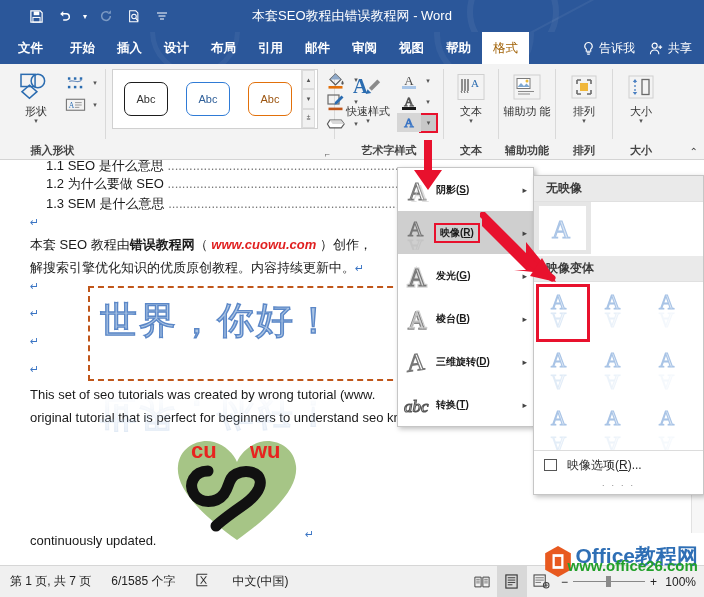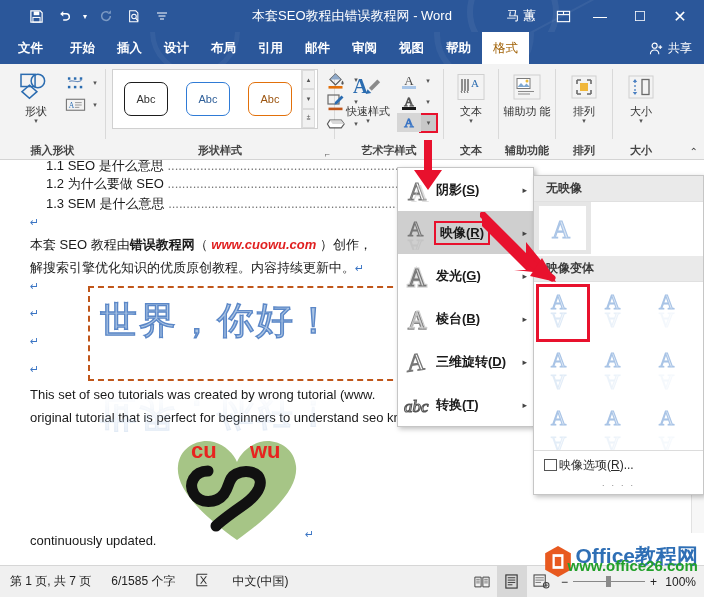--- a/index.html
+++ b/index.html
@@ -169,21 +169,21 @@
     z-index:40;
   }
   .menu-item {
     height:43px; display:flex; align-items:center; padding:0 4px; position:relative;
   }
   .menu-item.sel { background:#cfcfcf; }
   .mi-icon {
     width:34px; height:36px; display:flex; align-items:center; justify-content:center;
     font-size:25px; color:#555; font-family:"Liberation Serif",serif;
   }
-  .mi-label { font-size:13px; color:#1a1a1a; font-weight:bold; }
+  .mi-label { font-size:10px; color:#1a1a1a; font-weight:bold; }
   .mi-label u { text-decoration:underline;}
   .mi-arrow { position:absolute; right:6px; font-size:9px; color:#444;}
   .mi-hl { outline:2px solid #e8112d; padding:1px 4px; }
 
   
   #reflect-submenu {
     position:absolute; left:533px; top:175px; width:171px; height:320px;
     background:#fff; border:1px solid #c6c6c6; box-shadow:2px 2px 5px rgba(0,0,0,0.25);
     z-index:41; overflow:hidden;
   }
@@ -200,21 +200,21 @@
   .var-grid { display:flex; flex-wrap:wrap; padding:2px 0 0 2px;}
   .var-cell {
     width:54px; height:58px; display:flex; align-items:flex-start; justify-content:center;
     padding-top:3px;
   }
   .var-cell.sel { outline:3px solid #e8112d; outline-offset:-3px; }
   .sub-footer {
     position:absolute; left:0; right:0; bottom:0; height:44px; border-top:1px solid #dcdcdc;
     background:#fff;
   }
-  .sf-row { display:flex; align-items:center; height:28px; padding-left:10px; gap:2px;}
+  .sf-row { display:flex; align-items:center; height:28px; padding-left:10px; gap:10px;}
   .sf-box { width:13px; height:12px; border:1.4px solid #555; background:#fff;}
   .sf-txt { font-size:12px; color:#2a2a2a;}
   .sf-dots { text-align:center; font-size:9px; color:#888; letter-spacing:2px; margin-top:1px;}
 
   
   .arrow-svg { position:absolute; z-index:45; pointer-events:none;}
 
   
   #statusbar {
     position:absolute; left:0; right:0; bottom:0; height:32px; background:#f0f0f0;
@@ -283,52 +283,46 @@
     </div>
     <div class="qat-btn">
       <svg width="12" height="12" viewBox="0 0 12 12">
           <path d="M1 3h10M2.5 6h7M4 9h4" stroke="#fff" stroke-width="1.2"></path>
         </svg>
     </div>
   </div>
 
   <div class="title-text">本套SEO教程由错误教程网  -  Word</div>
 
-  <div class="title-right">
-    <div class="user-name">马 蕙</div>
-    <div class="tb-icon">
-      <svg width="15" height="15" viewBox="0 0 16 16">
-          <rect x="1.5" y="2.5" width="13" height="11" fill="none" stroke="#fff" stroke-width="1.2"></rect>
-          <path d="M1.5 6h13" stroke="#fff" stroke-width="1.2"></path>
-          <path d="M8 2.8v3" stroke="#fff" stroke-width="1.2"></path>
-        </svg>
-    </div>
-    <div class="win-btn">—</div>
-    <div class="win-btn">☐</div>
-    <div class="win-btn close">✕</div>
-  </div>
 </div>
 
 <div id="tabbar">
   <div class="wm-c2"></div>
   <div class="wm-c3"></div>
 
   <div class="tab first">文件</div>
   <div class="tab">开始</div>
   <div class="tab">插入</div>
   <div class="tab">设计</div>
   <div class="tab">布局</div>
   <div class="tab">引用</div>
   <div class="tab">邮件</div>
   <div class="tab">审阅</div>
   <div class="tab">视图</div>
   <div class="tab">帮助</div>
   <div class="tab active">格式</div>
 
   <div class="tab-right">
+    <div class="tellme">
+      <svg width="13" height="15" viewBox="0 0 14 16">
+          <path d="M7 1.5a4 4 0 0 1 2.4 7.2V11H4.6V8.7A4 4 0 0 1 7 1.5z" fill="none" stroke="#fff" stroke-width="1.2"></path>
+          <path d="M5 12.6h4M5.6 14.2h2.8" stroke="#fff" stroke-width="1.2"></path>
+        </svg>
+      <span>告诉我</span>
+    </div>
     <div class="share">
       <svg width="15" height="15" viewBox="0 0 16 16">
           <circle cx="6" cy="5" r="2.7" fill="none" stroke="#fff" stroke-width="1.2"></circle>
           <path d="M1.5 14c0-2.7 2-4.4 4.5-4.4S10.5 11.3 10.5 14" fill="none" stroke="#fff" stroke-width="1.2"></path>
           <path d="M12 4.5v4M10 6.5h4" stroke="#fff" stroke-width="1.2"></path>
         </svg>
       <span>共享</span>
     </div>
   </div>
 </div>
@@ -429,21 +423,20 @@
           <div class="ic">
             <svg width="21" height="16" viewBox="0 0 22 16">
               <path d="M4 4h12l3 4-3 4H4L1.5 8z" fill="#ffffff" stroke="#5a5a5a" stroke-width="1.2"></path>
               <path d="M4 4h12l3 4H7z" fill="#d9d9d9"></path>
             </svg>
           </div>
           <div class="cr">▾</div>
         </div>
       </div>
     </div>
-    <div class="grp-label">形状样式</div>
     <div class="dlg-launch">⌐</div>
   </div>
   <div class="grp-sep"></div>
 
   <div class="grp" style="width:108px;">
     <div class="grp-body" style="padding-left:4px;">
       <div class="bigbtn" style="width:58px;">
         <div class="icon-box">
           <svg width="32" height="28" viewBox="0 0 34 30">
             <text x="1" y="21" font-size="22" font-family="Liberation Serif, serif" fill="#2b6cb0" font-weight="bold">A</text>

